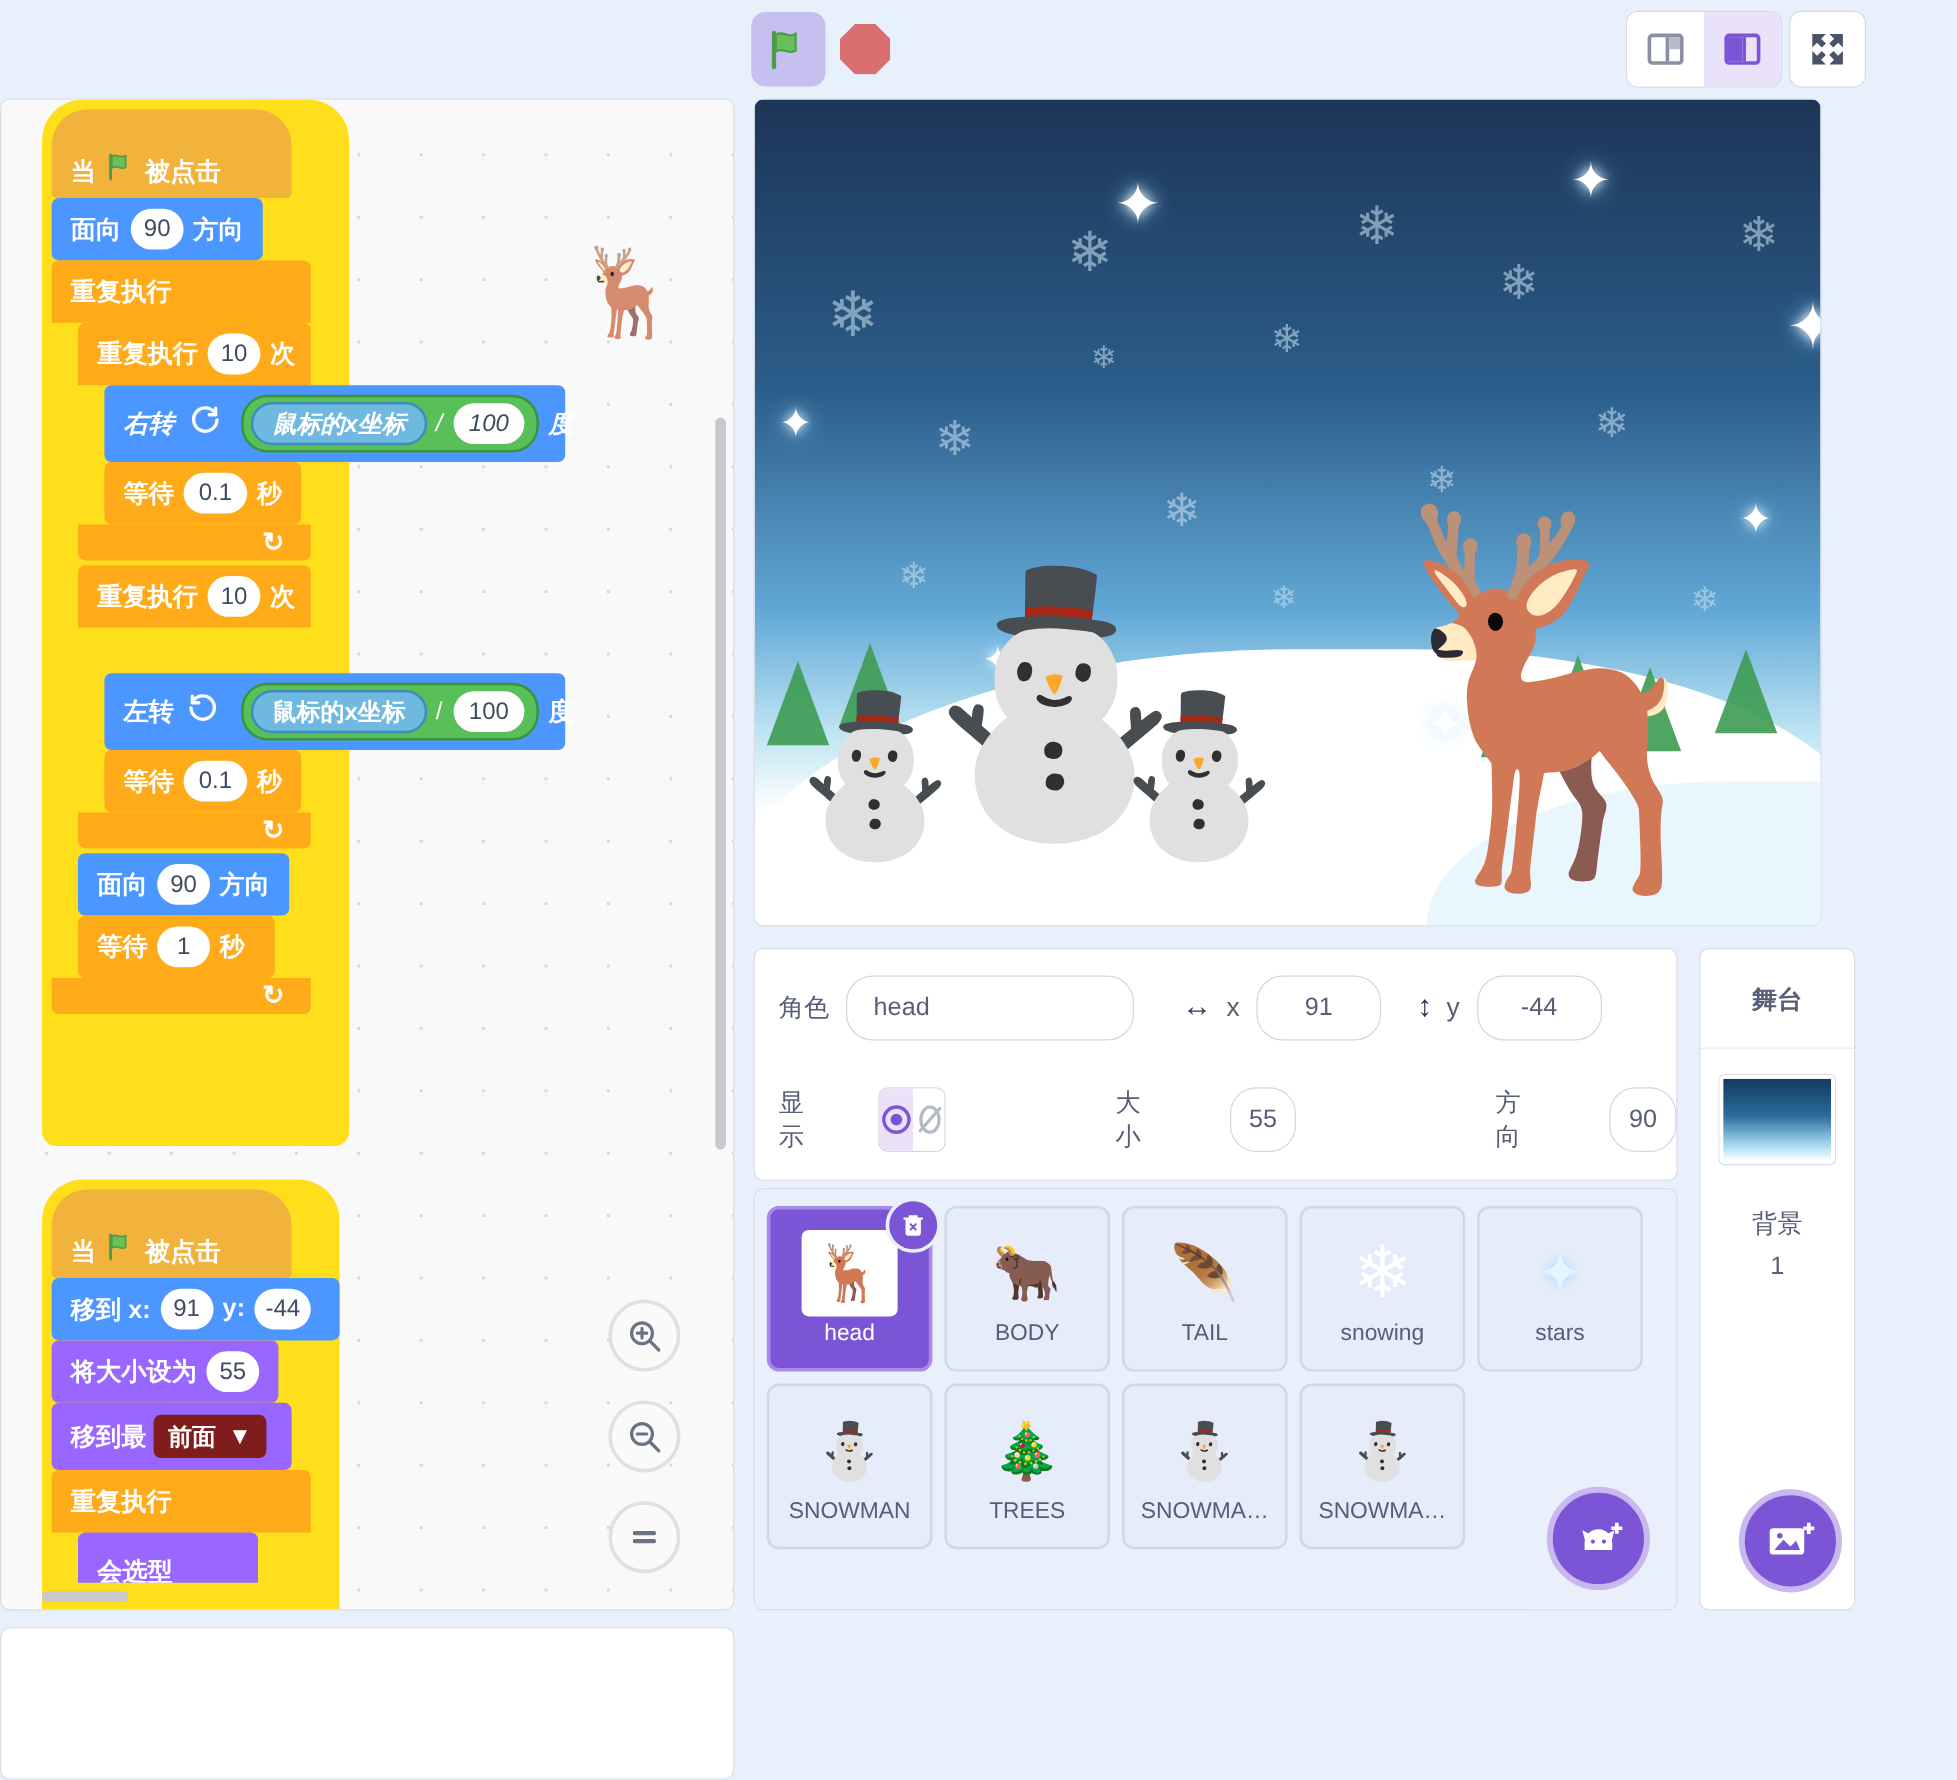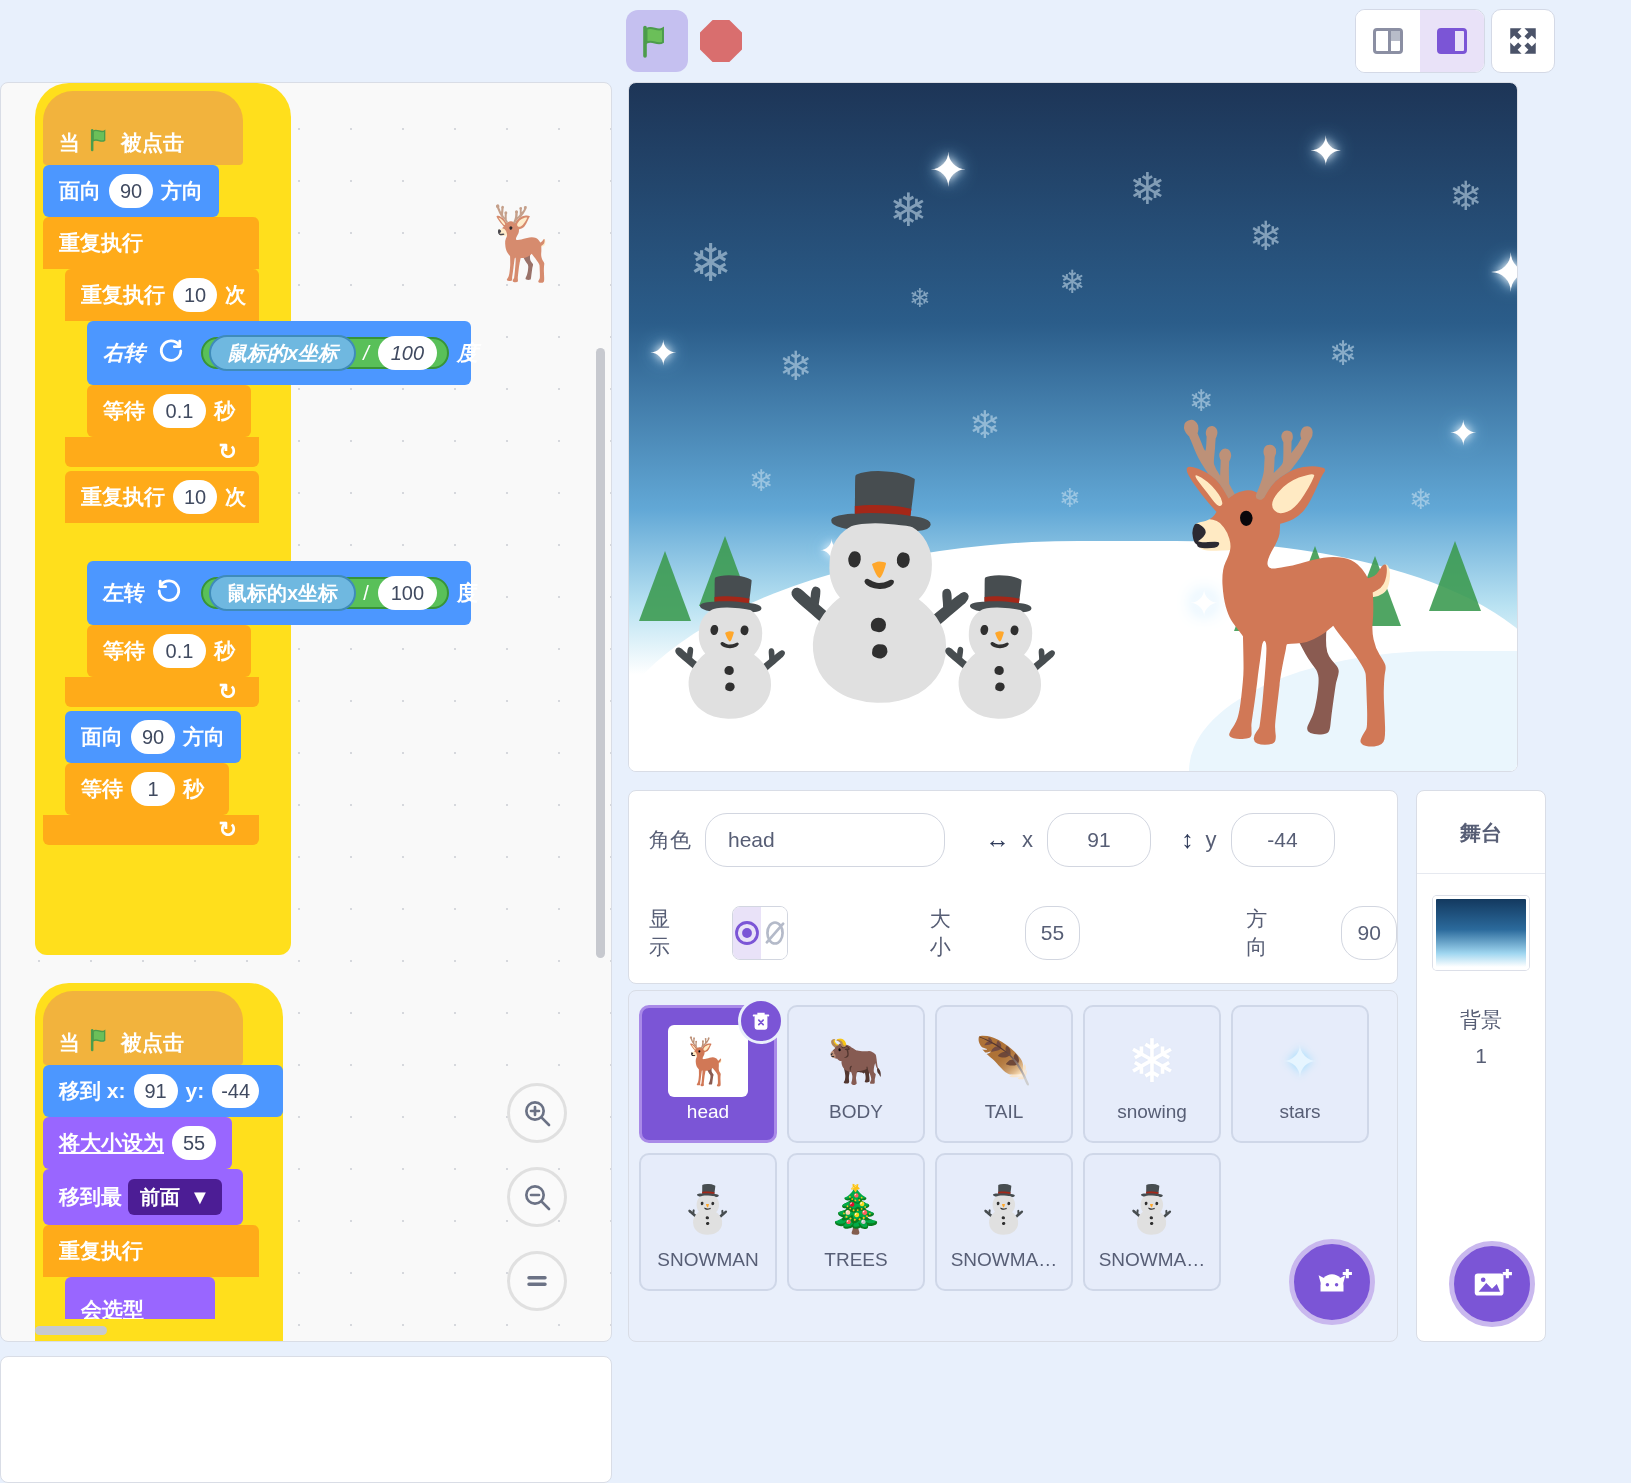--- a/index.html
+++ b/index.html
@@ -92,30 +92,30 @@
   .c-looks { background: #9966ff; border-radius: 6px; }
 
   .oval {
     background: #fff; color: #404a60; border-radius: 20px;
     min-width: 44px; height: 34px; padding: 0 13px;
     display: inline-flex; align-items: center; justify-content: center;
     font-size: 20px; font-weight: normal; margin: 0 8px;
   }
   .greenop {
     background: #59c059; border: 2px solid #389438; border-radius: 22px;
-    height: 32px; display: inline-flex; align-items: center; padding: 0 6px; margin: 0 8px;
+    height: 48px; display: inline-flex; align-items: center; padding: 0 6px; margin: 0 8px;
   }
   .reporter {
     background: #6fb8e0; border: 2px solid #3f8bba; border-radius: 22px;
     color: #fff; font-size: 20px; font-weight: bold; height: 36px;
     display: inline-flex; align-items: center; padding: 0 16px;
   }
   .opslash { color: #fff; font-size: 20px; padding: 0 7px; font-weight: normal;}
   .dropdown {
-    background: #4c1d95; border-radius: 6px; color: #fff; font-size: 20px;
+    background: #7f1d1d; border-radius: 6px; color: #fff; font-size: 20px;
     height: 36px; padding: 12px 12px; display: inline-flex; align-items: center;
     gap: 10px; margin: 0 6px;
   }
   .cbottom { height: 30px; display: flex; align-items: center; justify-content: flex-end; padding-right: 22px;}
   .loopArrow { color: #fff; font-size: 22px; }
   .flagicon { display: inline-block; margin: 0 8px; }
 
   
   .zoombtns { position: absolute; right: 44px; bottom: 30px; }
   .zb {
@@ -403,21 +403,21 @@
       <span>被点击</span>
     </div>
 
     <div class="blk c-motion" style="position:relative;width:240px;">
       <span style="font-weight:bold;">移到 x:</span>
       <span class="oval">91</span>
       <span style="font-weight:bold;">y:</span>
       <span class="oval">-44</span>
     </div>
 
-    <div class="blk c-looks" style="position:relative;width:189px;text-decoration:underline;">
+    <div class="blk c-looks" style="position:relative;width:189px;">
       <span>将大小设为</span>
       <span class="oval">55</span>
     </div>
 
     <div class="blk c-looks" style="position:relative;width:200px;height:56px;">
       <span>移到最</span>
       <span class="dropdown">
         <span>前面</span>
         <span>▼</span>
       </span>

